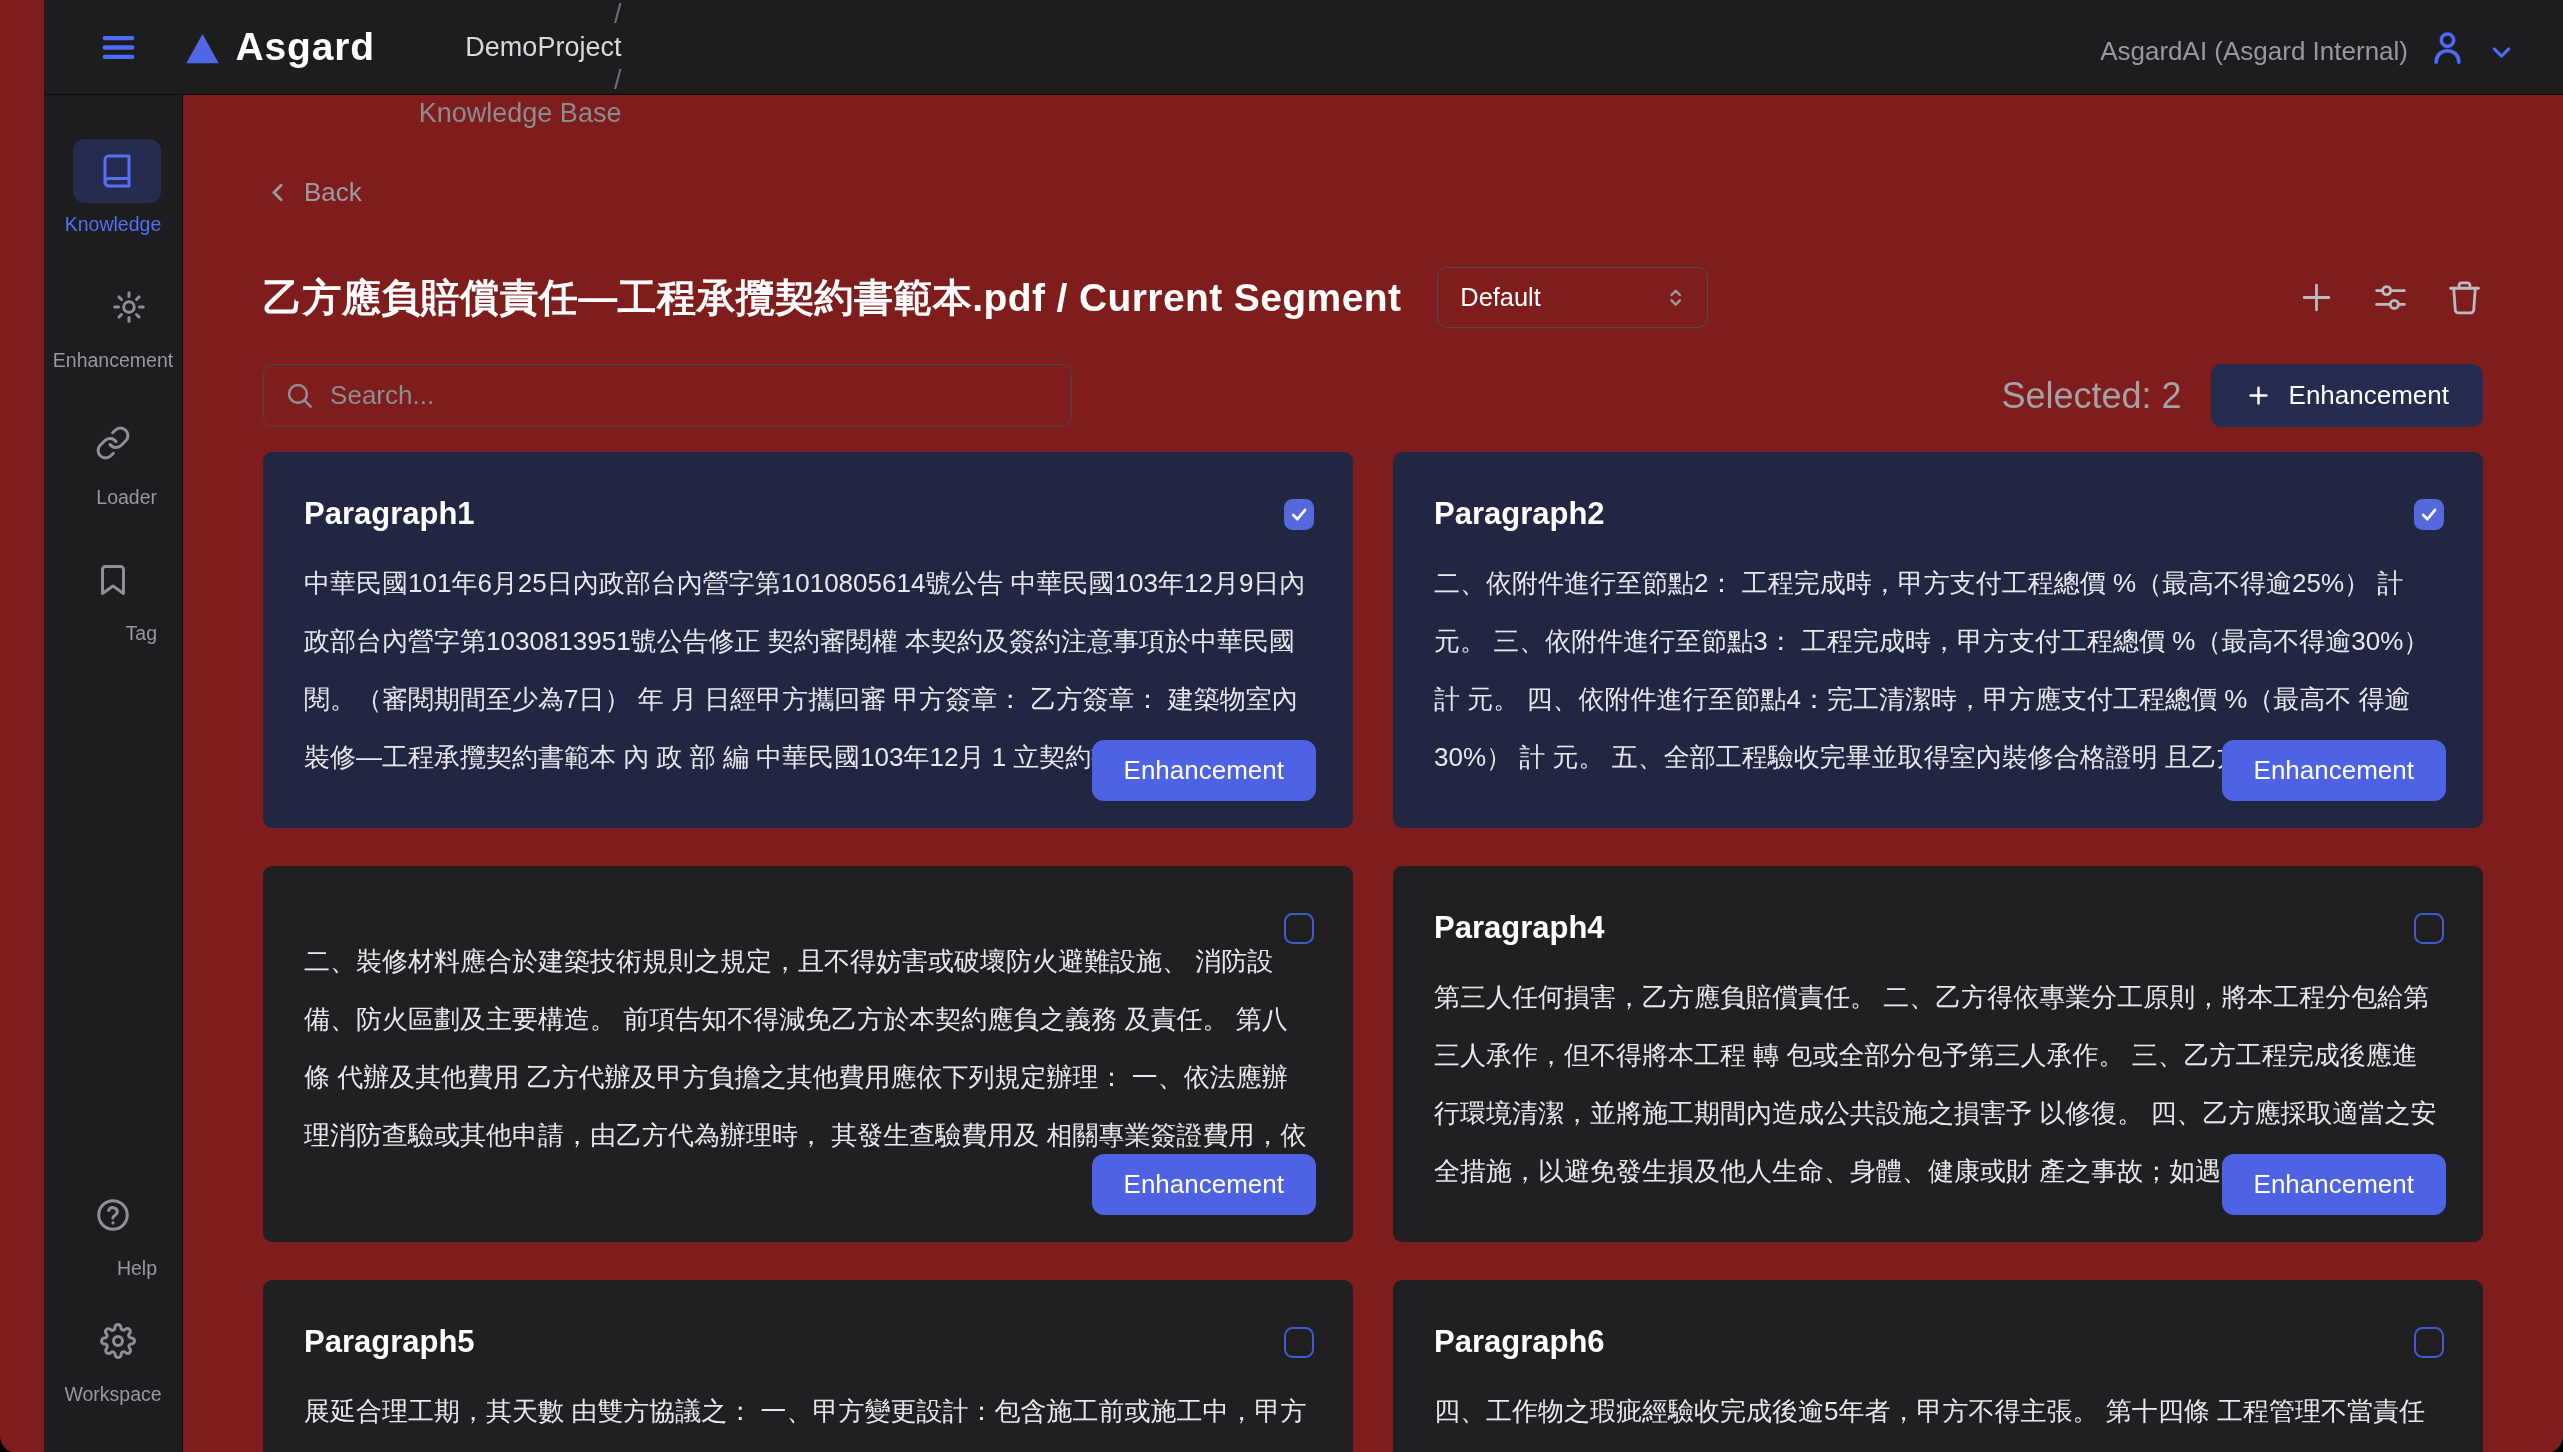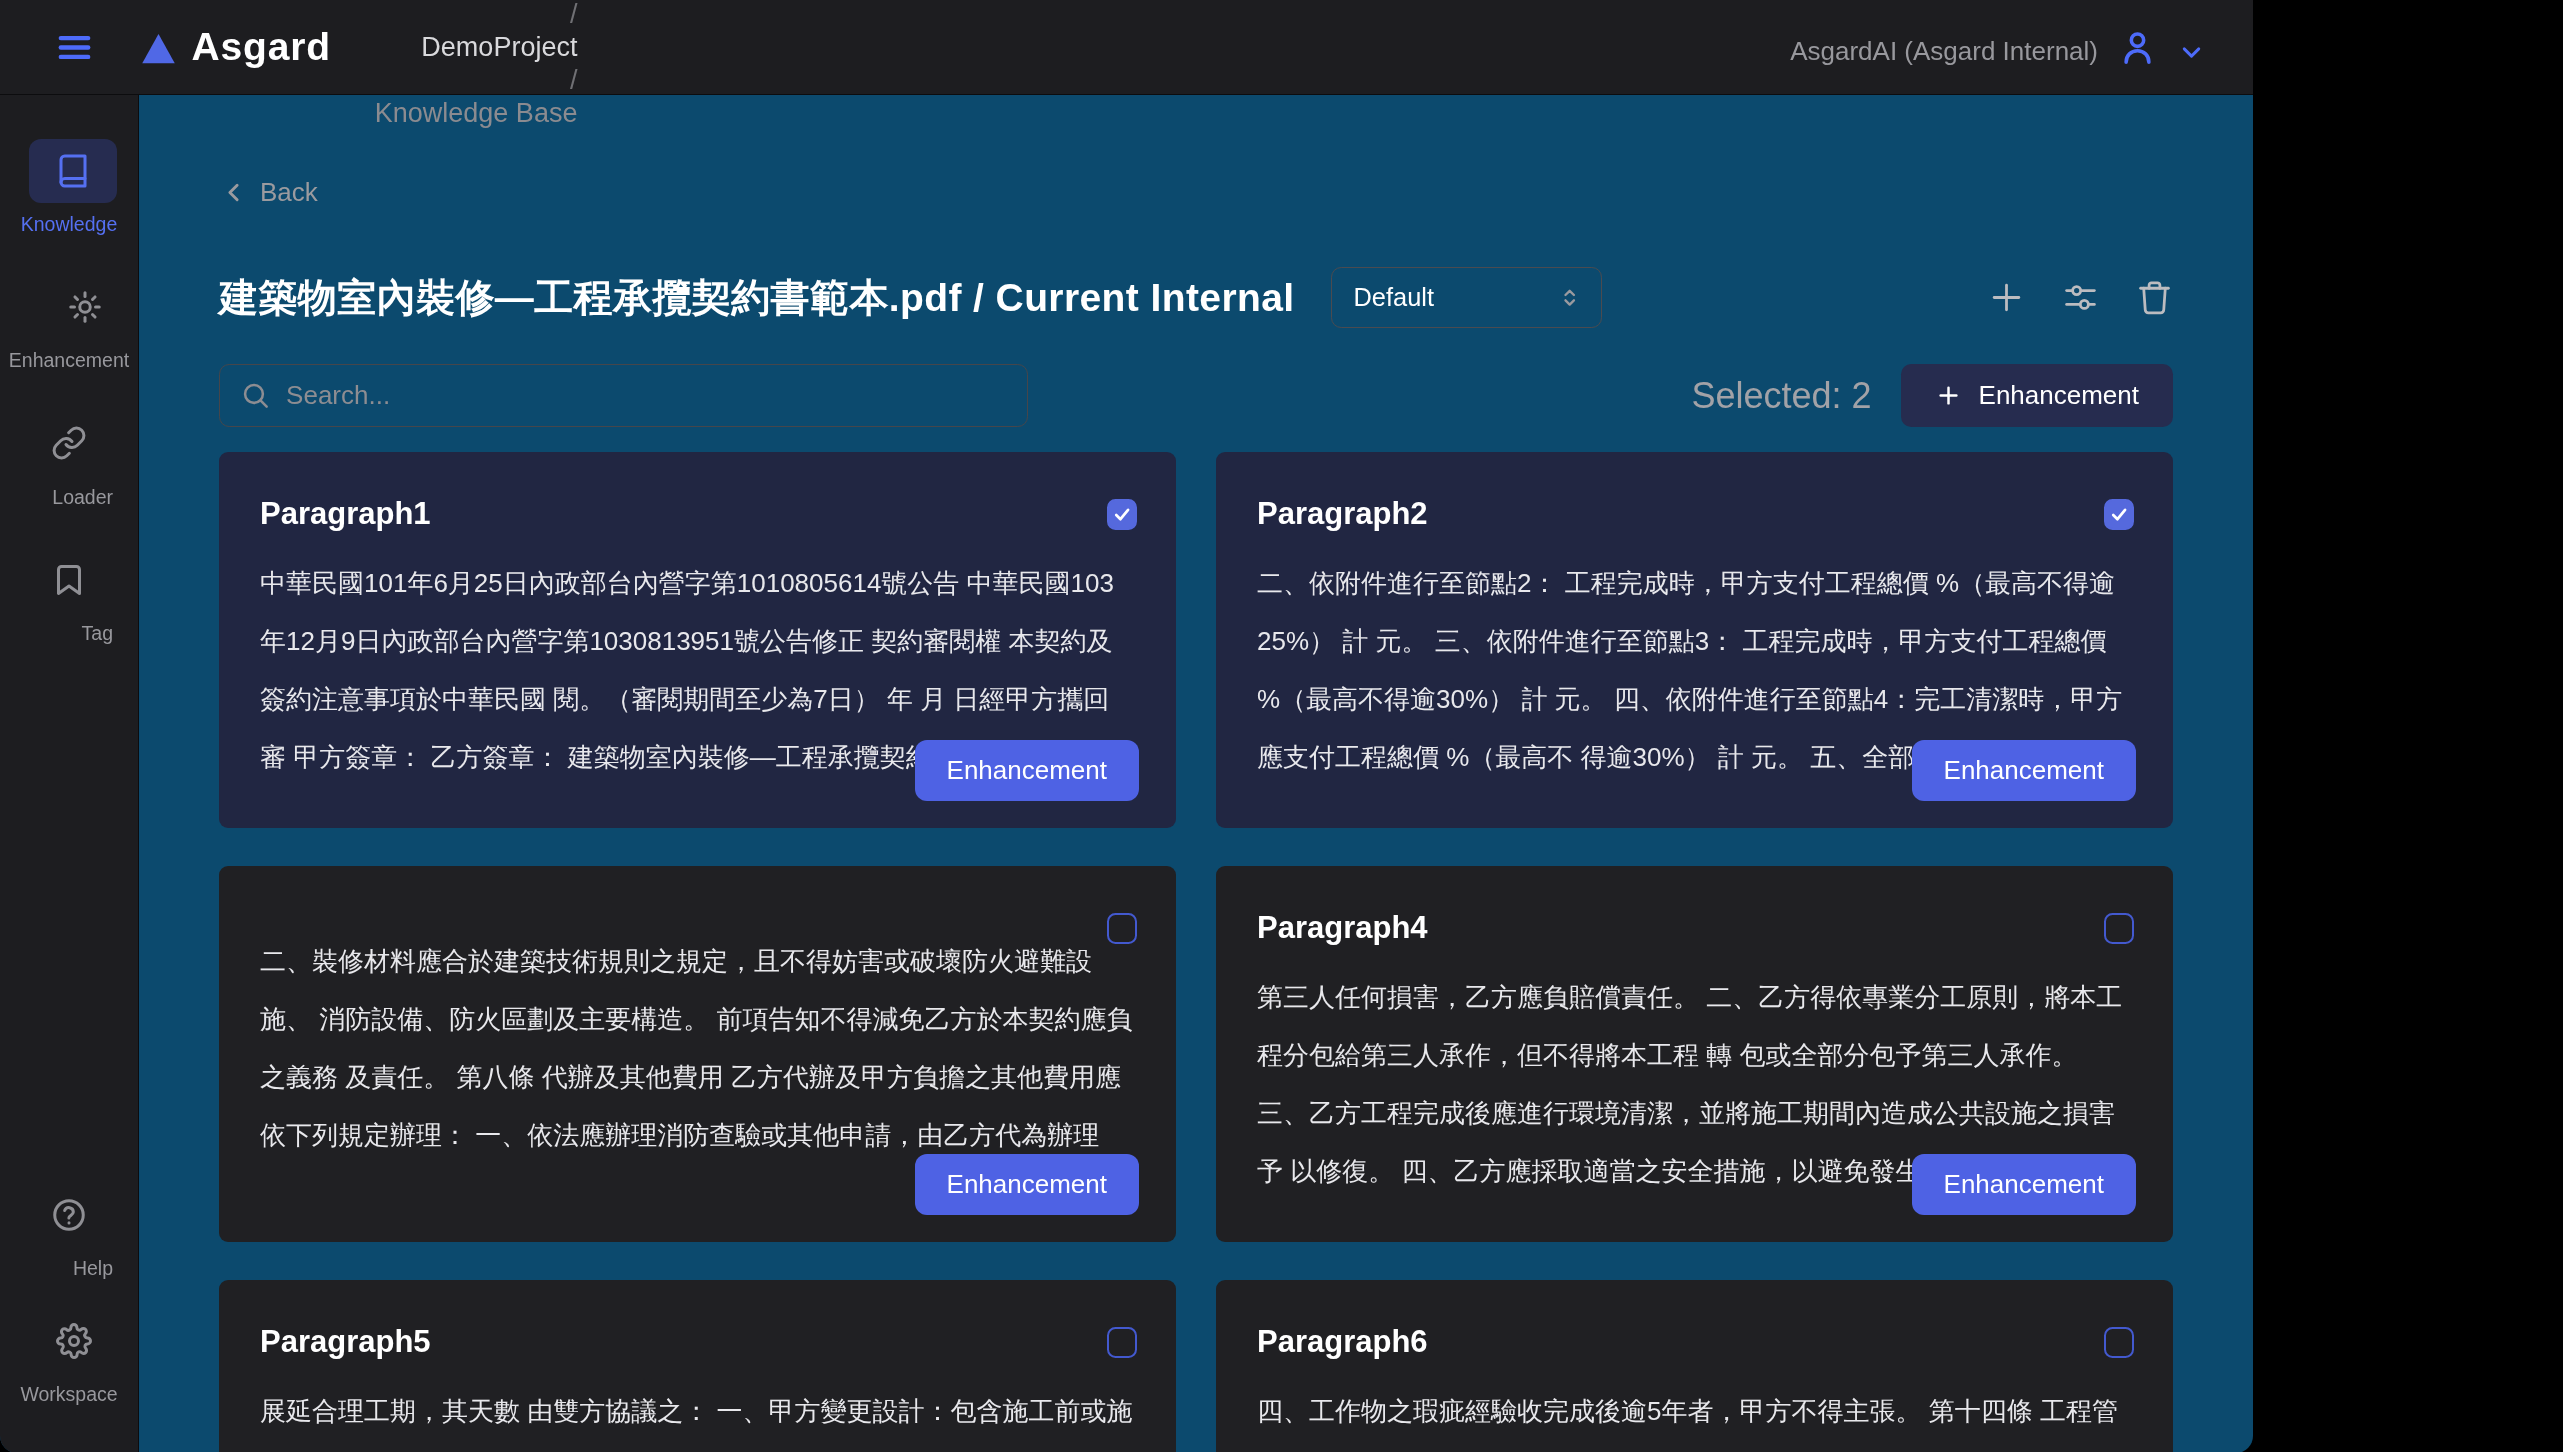--- a/index.html
+++ b/index.html
@@ -1,19 +1,19 @@
 <!DOCTYPE html>
 <html style="font-size:13.6px"><head>
 <meta charset="utf-8">
 <style>
   * { box-sizing: border-box; margin: 0; padding: 0; }
   html,body { width:2563px; height:1453px; background:#000; overflow:hidden;
     font-family:"Liberation Sans","DejaVu Sans",sans-serif; }
-  .window { width:2253px; height:1453px; background:#0c4a6e; border-radius:0 0 17px 17px;
-    overflow:hidden; display:flex; flex-direction:column; }
+  .window { width:2563px; height:1453px; background:#7f1d1d; border-radius:0 0 17px 17px;
+    overflow:hidden; display:flex; flex-direction:column;padding-left:44px; }
 
   
   .topbar { height:95px; flex:none; background:#1d1d20; border-bottom:1.7px solid #0c0c0e;
     display:flex; align-items:center; padding:0 47px 0 54px; }
   .hamburger { width:41px; height:41px; color:#4d6bfa; cursor:pointer; }
   .brand { display:flex; align-items:center; gap:13.6px; margin-left:44px; }
   .brand-triangle { width:39px; height:37px; color:#5068e6; }
   .brand-name { font-size:39px; font-weight:700; color:#fff; letter-spacing:0.8px; }
   .breadcrumb { display:flex; align-items:flex-end; gap:2px; margin-left:44px; font-size:27px;flex-direction:column; }
   .crumb { color:#d9d9dc; }
@@ -202,21 +202,21 @@
     <main class="main">
 
       <div class="back-row">
         <svg viewBox="0 0 24 24" fill="none" stroke="currentColor" stroke-width="2.4" stroke-linecap="round" stroke-linejoin="round">
             <polyline points="15,18 9,12 15,6"></polyline>
           </svg>
         <span>Back</span>
       </div>
 
       <div class="title-row">
-        <h1 class="page-title">建築物室內裝修—工程承攬契約書範本.pdf / Current Internal</h1>
+        <h1 class="page-title">乙方應負賠償責任—工程承攬契約書範本.pdf / Current Segment</h1>
         <div class="segment-select">
           <span class="value">Default</span>
           <svg viewBox="0 0 24 24" fill="none" stroke="currentColor" stroke-width="2.2" stroke-linecap="round" stroke-linejoin="round">
               <polyline points="8,9.5 12,5.5 16,9.5"></polyline>
               <polyline points="8,14.5 12,18.5 16,14.5"></polyline>
             </svg>
         </div>
         <div class="title-icons">
           <span class="tool">
             <svg viewBox="0 0 24 24" fill="none" stroke="currentColor" stroke-width="1.8" stroke-linecap="round">

